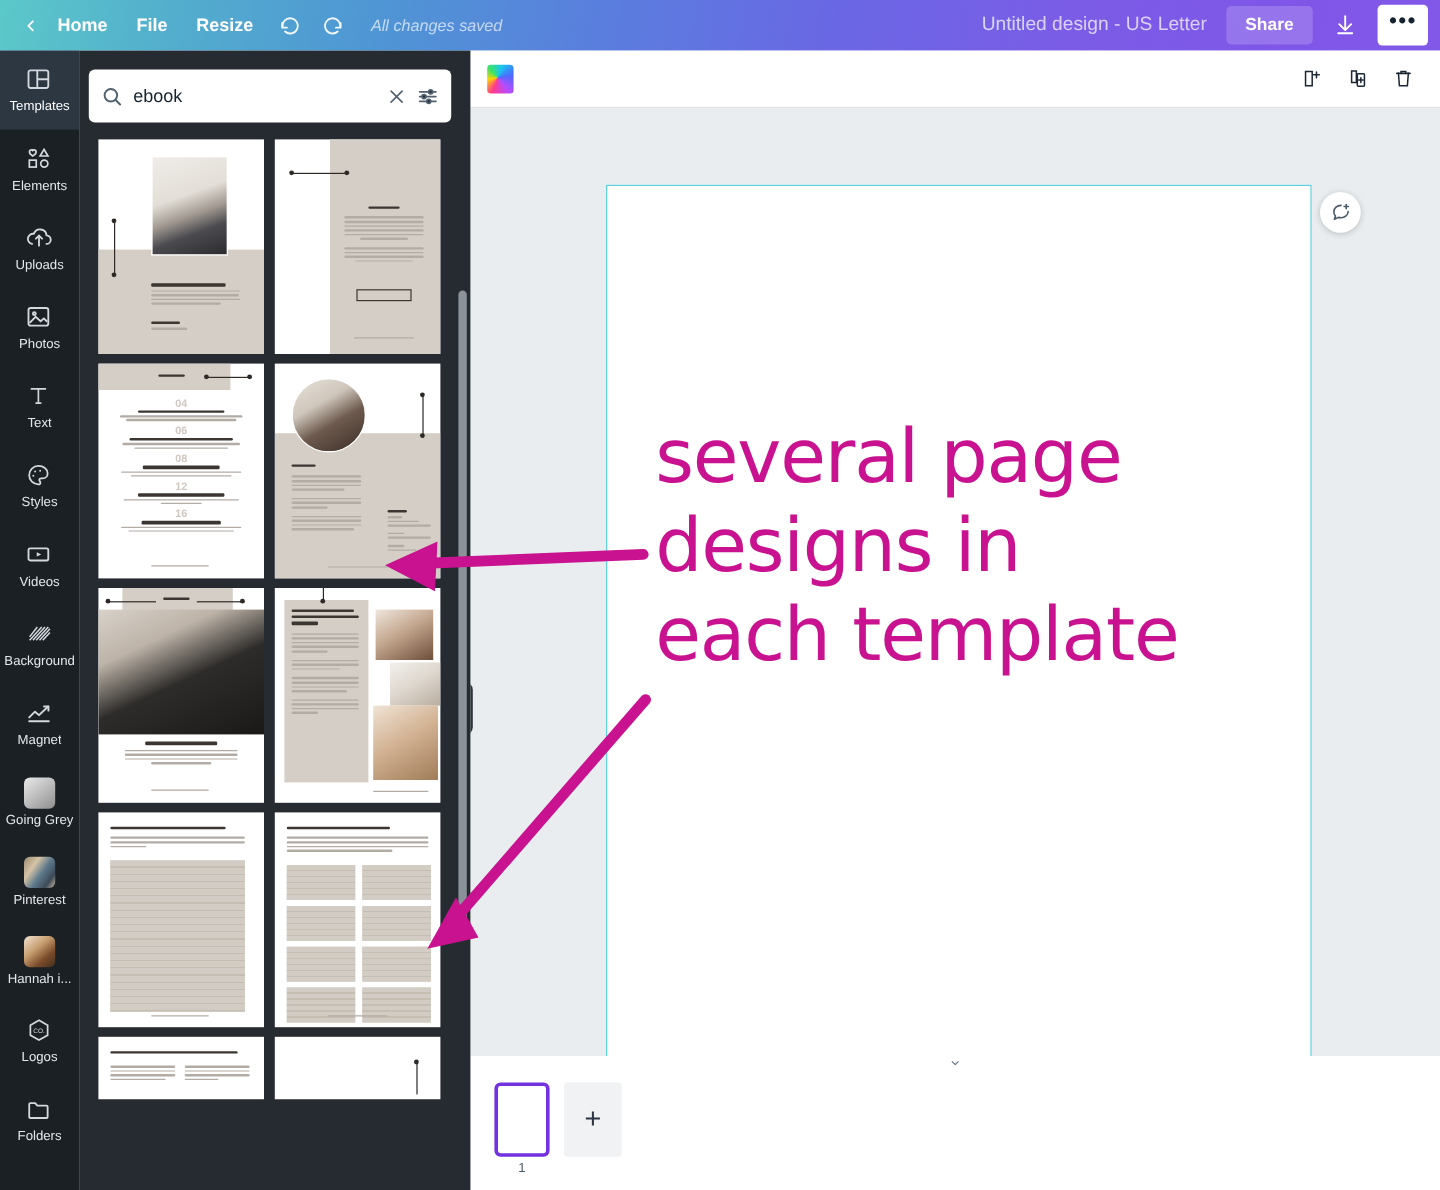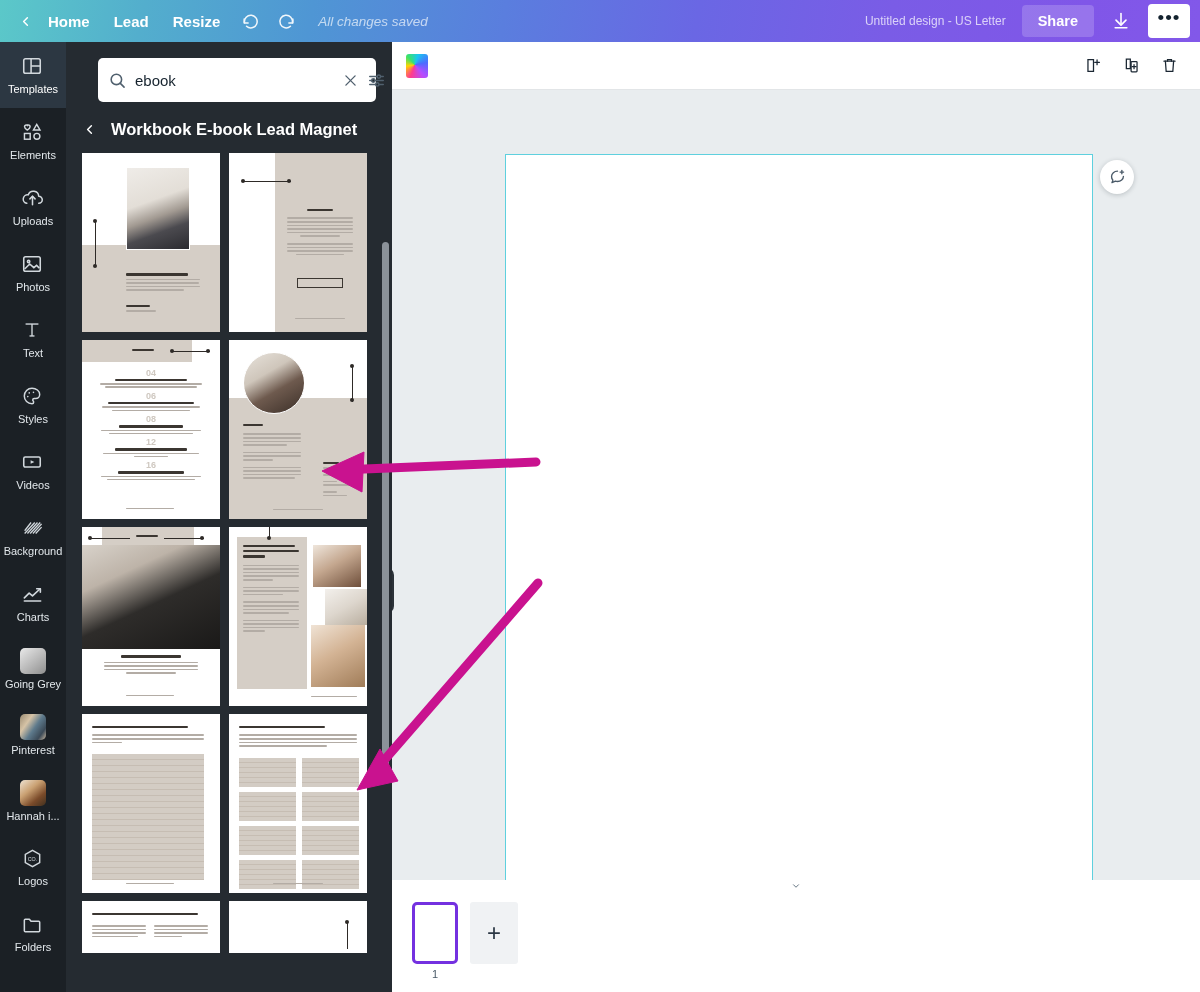--- a/index.html
+++ b/index.html
@@ -34,21 +34,21 @@
     width: 30px; height: 30px; margin: 0 3px; border-radius: 4px;
     display: flex; align-items: center; justify-content: center;
     color: #fff; cursor: pointer; opacity: .92;
   }
   #tb-saved {
     color: rgba(255,255,255,.66); font-size: 13.5px; font-style: italic;
     margin-left: 14px; white-space: nowrap;
   }
   #tb-spacer { flex: 1; }
   #tb-title {
-    color: rgba(255,255,255,.72); font-size: 12px; margin-right: 16px;
+    color: rgba(255,255,255,.72); font-size: 16px; margin-right: 16px;
     white-space: nowrap;
   }
   #tb-share {
     background: rgba(255,255,255,.18); color: #fff;
     font-size: 14.5px; font-weight: 600;
     padding: 8px 16px; border-radius: 4px; cursor: pointer;
     border: none;
   }
   #tb-download {
     width: 38px; height: 34px; margin-left: 8px;
@@ -91,21 +91,21 @@
   .rail-ico { width: 24px; height: 24px; display: block; }
   .rail-thumb {
     width: 26px; height: 26px; border-radius: 5px; display: block;
   }
 
   
   #panel {
     position: absolute; top: 42px; left: 66px; width: 326px; height: 950px;
     background: #252b31; z-index: 25; overflow: hidden;
   }
-  #search-wrap { padding: 16px 16px 0 32px; }
+  #search-wrap { padding: 16px 16px 0 8px; }
   #search-box {
     height: 44px; background: #fff; border-radius: 5px;
     display: flex; align-items: center; padding: 0 10px; gap: 8px;
   }
   #search-input {
     flex: 1; border: none; outline: none; font-size: 15px;
     color: #16232e; font-family: "Liberation Sans", sans-serif;
     background: transparent;
   }
   .sb-ico { color: #50606e; cursor: pointer; display: flex; align-items: center; }
@@ -243,21 +243,21 @@
 
 <div id="app">
 
   <div id="topbar">
     <div class="tb-back">
       <svg width="15" height="15" viewBox="0 0 24 24" fill="none" stroke="currentColor" stroke-width="2.4" stroke-linecap="round" stroke-linejoin="round">
           <polyline points="15 18 9 12 15 6"></polyline>
         </svg>
     </div>
     <div class="tb-item">Home</div>
-    <div class="tb-item">Lead</div>
+    <div class="tb-item">File</div>
     <div class="tb-item">Resize</div>
     <div class="tb-icon">
       <svg width="19" height="19" viewBox="0 0 24 24" fill="none" stroke="currentColor" stroke-width="1.9" stroke-linecap="round" stroke-linejoin="round">
           <polyline points="4 9 4 14 9 14"></polyline>
           <path d="M4.5 13.5A8 8 0 1 1 7 18"></path>
         </svg>
     </div>
     <div class="tb-icon">
       <svg width="19" height="19" viewBox="0 0 24 24" fill="none" stroke="currentColor" stroke-width="1.9" stroke-linecap="round" stroke-linejoin="round">
           <polyline points="20 9 20 14 15 14"></polyline>
@@ -375,21 +375,21 @@
     </div>
 
     <div class="rail-item">
       <span class="rail-ico">
         <svg width="23" height="23" viewBox="0 0 24 24" fill="none" stroke="currentColor" stroke-width="1.7" stroke-linecap="round" stroke-linejoin="round">
             <polyline points="3.5 15.5 8.5 10.5 12 13.5 20 6"></polyline>
             <polyline points="16.4 6 20.2 6 20.2 9.6"></polyline>
             <line x1="3.5" y1="18.8" x2="20.5" y2="18.8"></line>
           </svg>
       </span>
-      <span class="rail-label">Charts</span>
+      <span class="rail-label">Magnet</span>
     </div>
 
     <div class="rail-item">
       <span class="rail-thumb" style="background:linear-gradient(140deg,#e9e9e9,#b8b8b8 55%,#8e8e8e)"></span>
       <span class="rail-label">Going Grey</span>
     </div>
 
     <div class="rail-item">
       <span class="rail-thumb" style="background:linear-gradient(125deg,#9a8b72 0%,#d6c3a6 30%,#5e7a8c 55%,#3c4a57 80%,#c9b7a0 100%)"></span>
       <span class="rail-label">Pinterest</span>
@@ -443,28 +443,20 @@
               <line x1="3.5" y1="12" x2="20.5" y2="12"></line>
               <line x1="3.5" y1="17" x2="20.5" y2="17"></line>
               <circle cx="15" cy="7" r="2.1" fill="#252b31"></circle>
               <circle cx="8" cy="12" r="2.1" fill="#252b31"></circle>
               <circle cx="13" cy="17" r="2.1" fill="#252b31"></circle>
             </svg>
         </span>
       </div>
     </div>
 
-    <div id="panel-head">
-      <span id="panel-back">
-        <svg width="15" height="15" viewBox="0 0 24 24" fill="none" stroke="currentColor" stroke-width="2.3" stroke-linecap="round" stroke-linejoin="round">
-            <polyline points="15 18 9 12 15 6"></polyline>
-          </svg>
-      </span>
-      <span id="panel-title">Workbook E-book Lead Magnet</span>
-    </div>
 
 
     <div id="thumbs">
 
       <div class="thumb">
         <div class="tl beige" style="left:0;top:92px;width:138px;height:87px;"></div>
         <div class="tl ph-dancer" style="left:44px;top:14px;width:64px;height:83px;border:1.5px solid #fff;"></div>
         <div class="vline" style="left:13px;top:69px;height:44px;"></div>
         <div class="dot" style="left:11px;top:66px;"></div>
         <div class="dot" style="left:11px;top:111px;"></div>
@@ -755,20 +747,23 @@
     <svg width="1200" height="992" style="position:absolute;inset:0;">
       <g stroke="#c9128f" fill="#c9128f">
         <line x1="536" y1="462" x2="340" y2="470" stroke-width="9" stroke-linecap="round"></line>
         <polygon points="322,471 364,452 362,492"></polygon>
       </g>
       <g stroke="#c9128f" fill="#c9128f">
         <line x1="538" y1="583" x2="374" y2="772" stroke-width="9" stroke-linecap="round"></line>
         <polygon points="357,790 380,749 398,781"></polygon>
       </g>
     </svg>
+    <div id="anno-text"><span>several page</span>
+<span>designs in</span>
+<span>each template</span></div>
   </div>
 
   <div id="strip">
     <div id="strip-notch">
       <svg width="14" height="10" viewBox="0 0 24 24" fill="none" stroke="currentColor" stroke-width="2.2" stroke-linecap="round" stroke-linejoin="round">
           <polyline points="6 9 12 15 18 9"></polyline>
         </svg>
     </div>
     <div id="strip-inner">
       <div>

